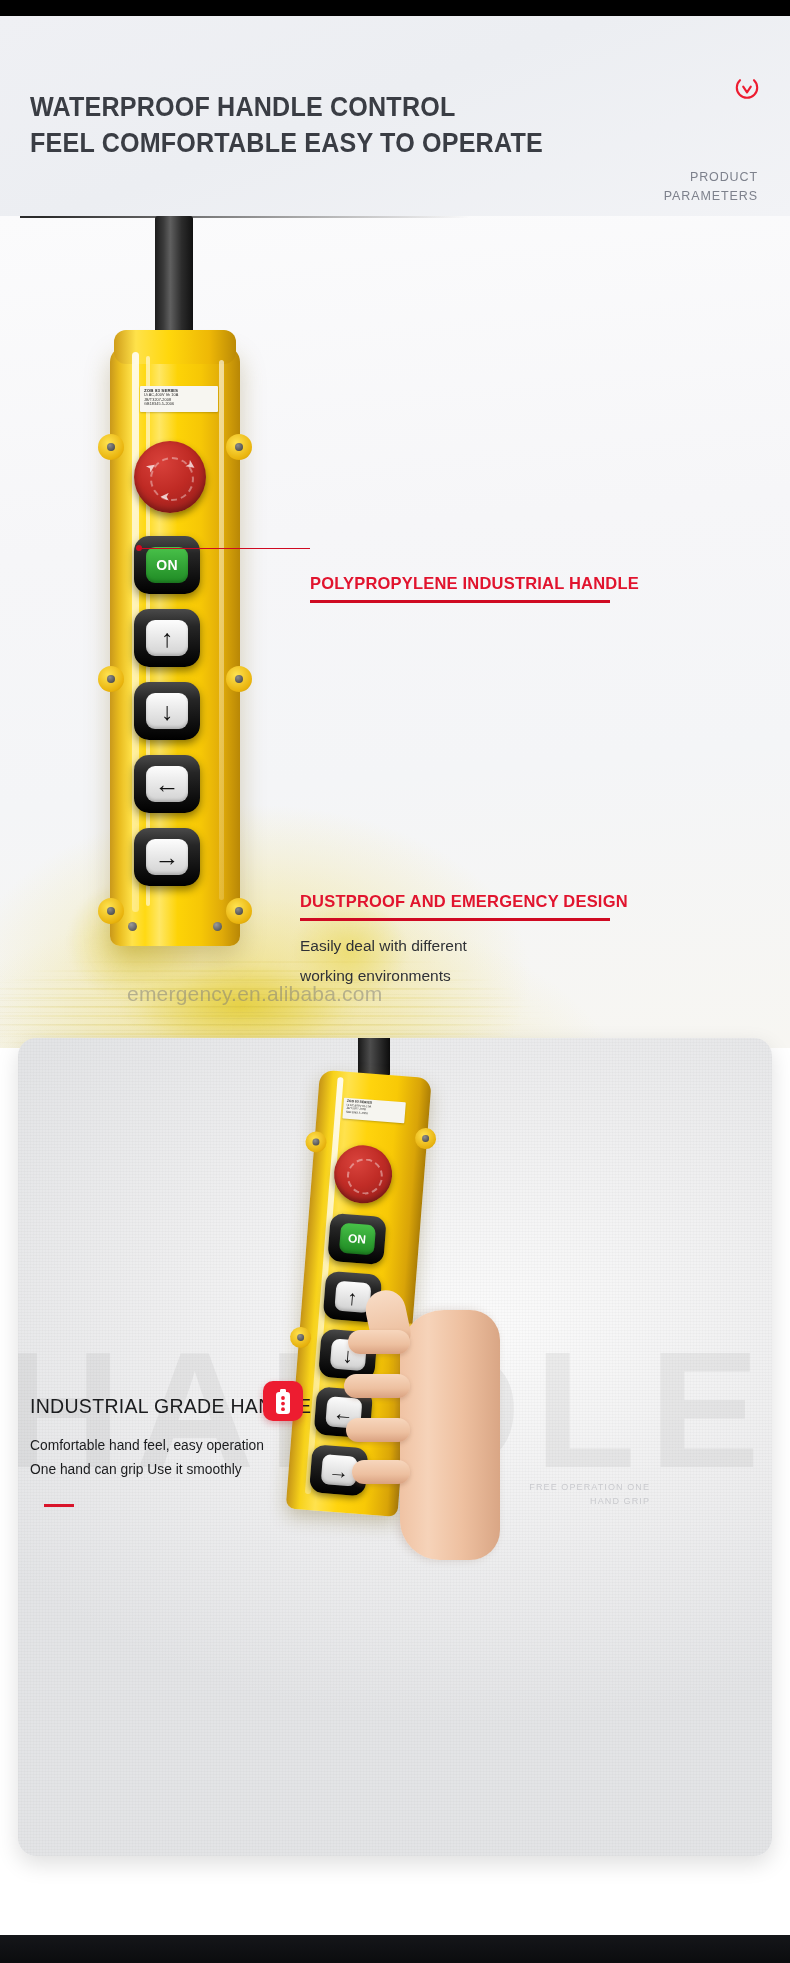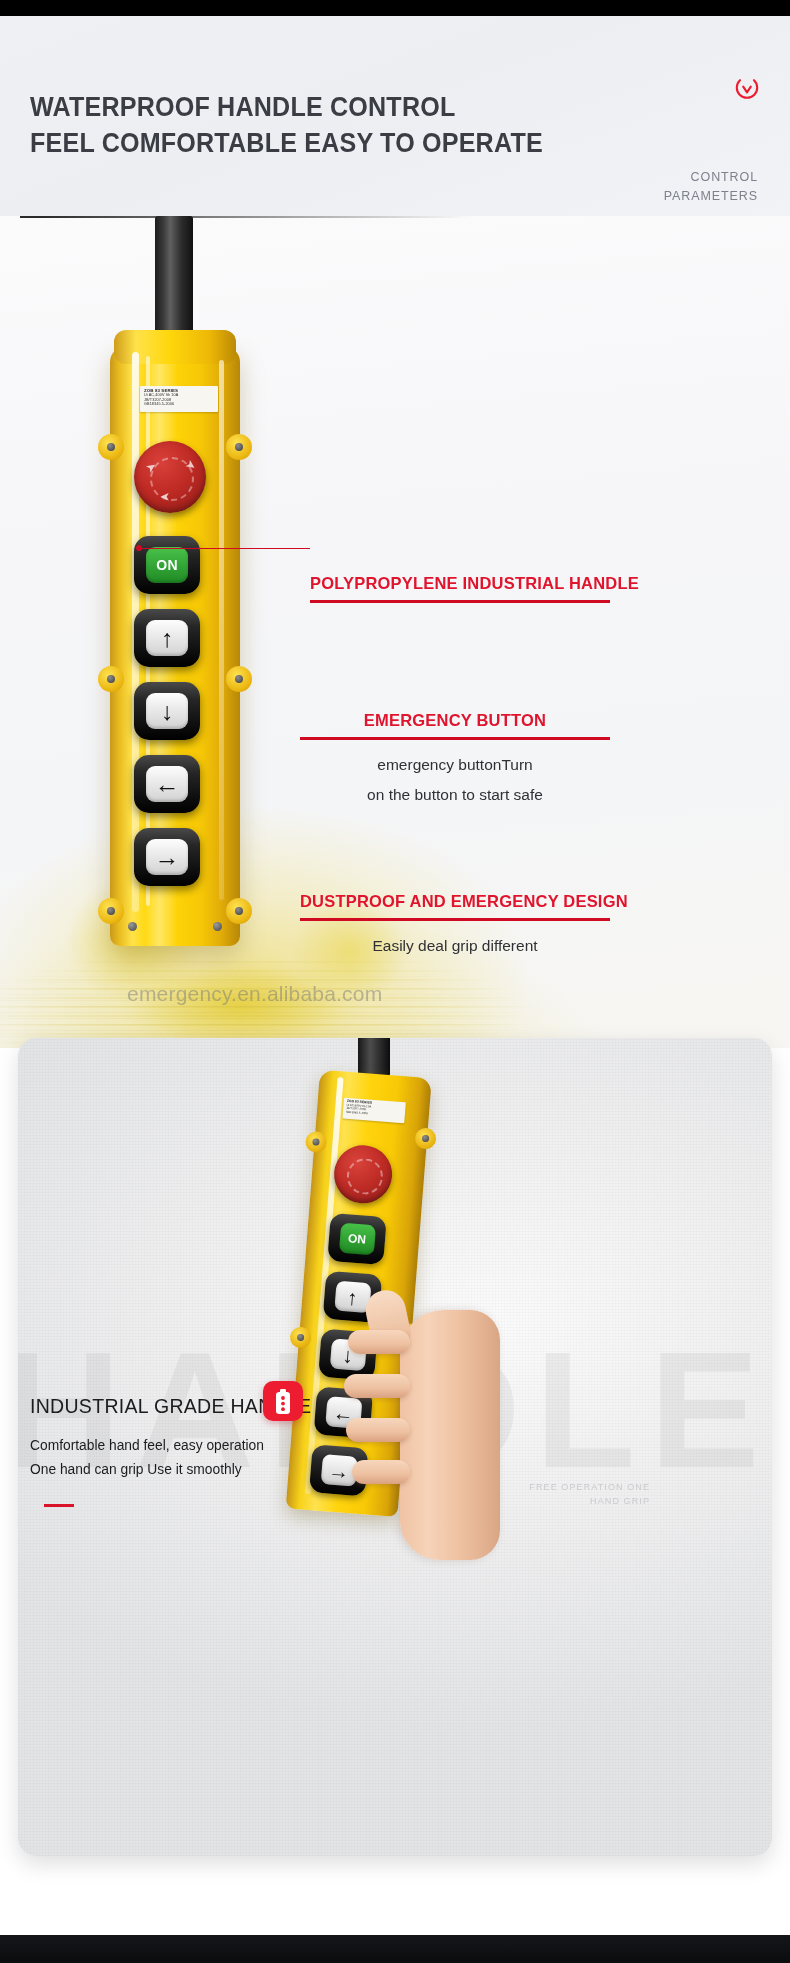--- a/index.html
+++ b/index.html
@@ -175,21 +175,21 @@
   }
 
   
   .hero-watermark{
     position:absolute; left:127px; top:766px;
     font-size:21px; color:rgba(120,120,120,.48);
     letter-spacing:.2px; white-space:nowrap;
   }
 
   
-  .callout{ position:absolute; text-align:center; }
+  .callout{ position:absolute; text-align:left; }
   .callout .ctitle{
     color:#e1142e; font-size:16.5px; font-weight:700; letter-spacing:.2px;
     white-space:nowrap;
   }
   .callout .crule{ height:3px; background:#cf0a22; margin-top:7px; }
   .callout .cdesc{
     color:#2f3136; font-size:15.5px; line-height:1.95; margin-top:10px;
     white-space:nowrap;
   }
   .leader{
@@ -354,21 +354,21 @@
       <path d="M9.2 10.6 L13 16.4 L16.8 10.6" fill="none" stroke="#ed1c30" stroke-width="2.1" stroke-linecap="round" stroke-linejoin="round"></path>
     </svg>
   </div>
 
   <div class="headline">
     <span class="l1">WATERPROOF HANDLE CONTROL</span>
     <span class="l2">FEEL COMFORTABLE EASY TO OPERATE</span>
   </div>
 
   <div class="product-params">
-    <div>CONTROL</div>
+    <div>PRODUCT</div>
     <div>PARAMETERS</div>
   </div>
 </div>
 
 <div class="hero">
   <div class="hero-topline"></div>
 
   <div class="splash"></div>
   <div class="ripples"></div>
   <div class="ripples2"></div>
@@ -432,31 +432,26 @@
 
   <div class="hero-watermark">emergency.en.alibaba.com</div>
 
   <div class="callout" id="callout1">
     <div class="ctitle">POLYPROPYLENE INDUSTRIAL HANDLE</div>
     <div class="crule"></div>
   </div>
 
   <div class="leader" style="left:140px;top:332px;width:170px;"></div>
   <div class="leader-dot" style="left:136px;top:329px;"></div>
-  <div class="callout" id="callout2">
-    <div class="ctitle">EMERGENCY BUTTON</div>
-    <div class="crule"></div>
-    <div class="cdesc">emergency buttonTurn</div>
-    <div class="cdesc" style="margin-top:0">on the button to start  safe</div>
-  </div>
 
   <div class="callout" id="callout3">
     <div class="ctitle">DUSTPROOF AND EMERGENCY DESIGN</div>
     <div class="crule"></div>
-    <div class="cdesc">Easily deal grip different</div>
+    <div class="cdesc">Easily deal with different</div>
+    <div class="cdesc" style="margin-top:0">working environments</div>
   </div>
 </div>
 
 <div class="card">
   <div class="card-noise"></div>
   <div class="card-wm">HANDLE</div>
 
   <div class="card-cable"></div>
 
   <div class="card-pendant">

